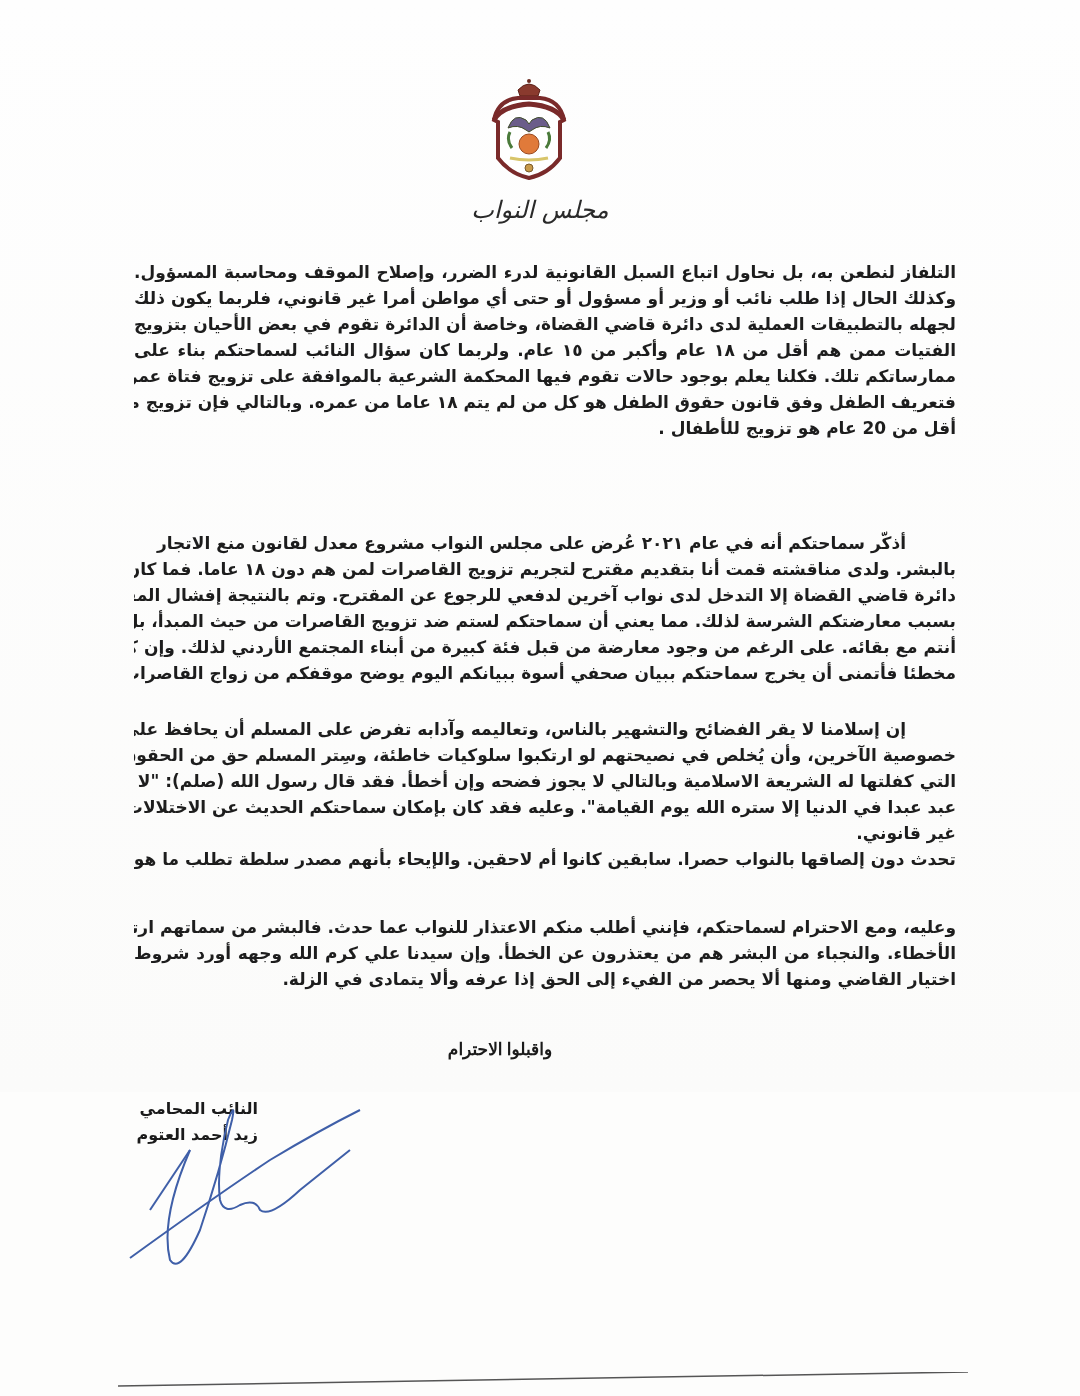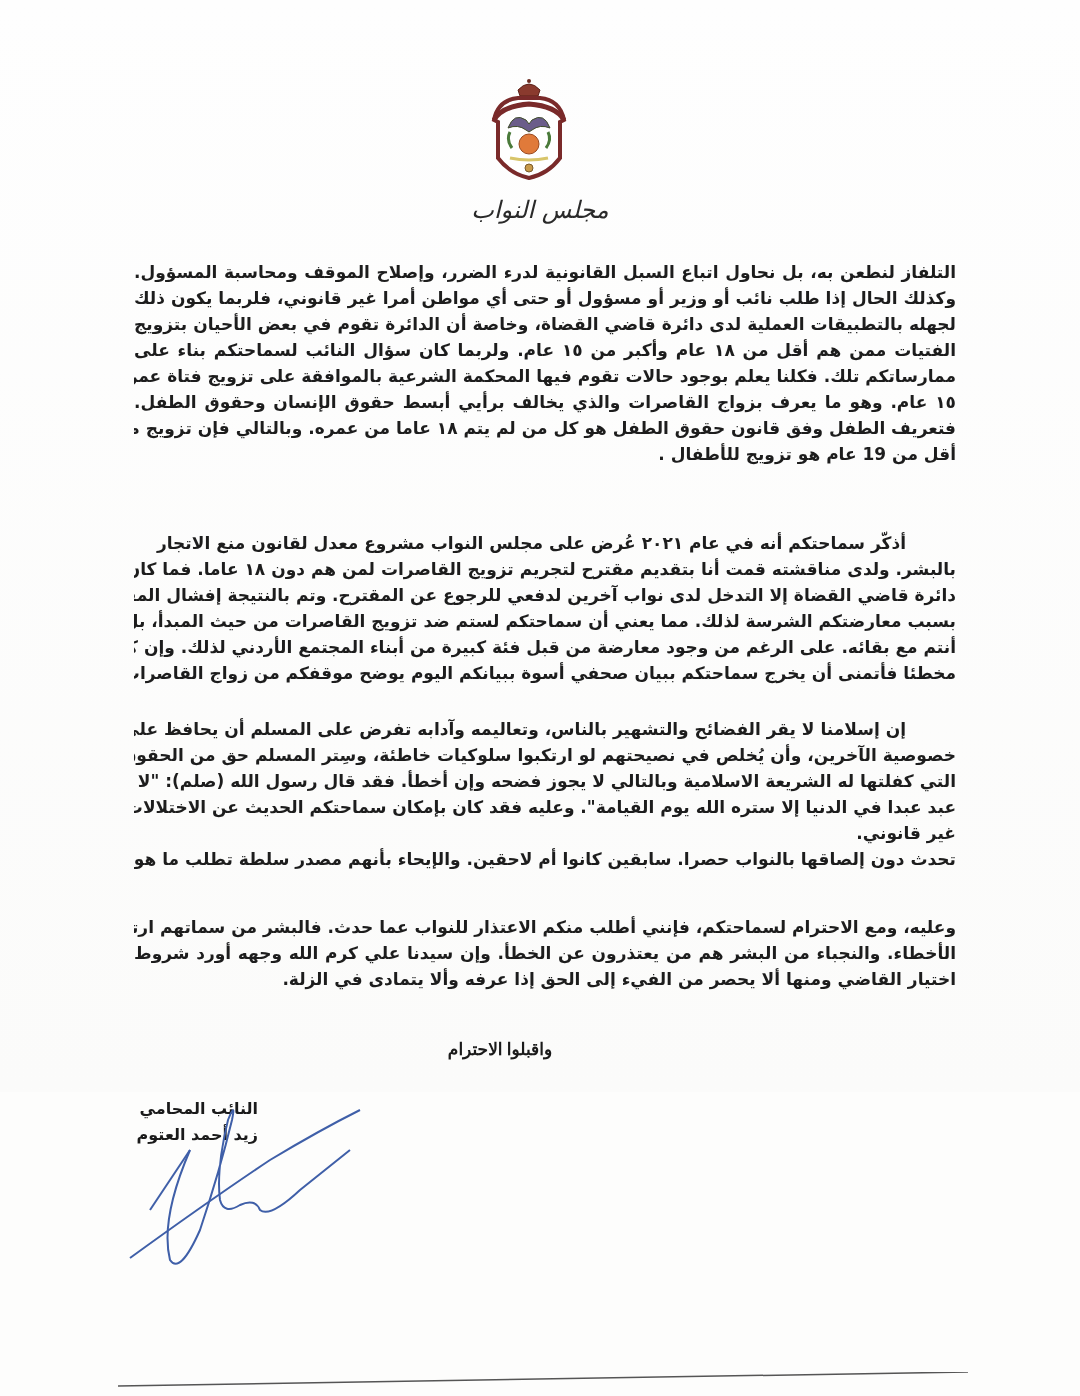--- a/index.html
+++ b/index.html
@@ -86,23 +86,22 @@
   </svg>
 
   <div class="header-title">مجلس النواب</div>
 
   <div class="body-text" style="top:259px;">
     <span class="line">التلفاز لنطعن به، بل نحاول اتباع السبل القانونية لدرء الضرر، وإصلاح الموقف ومحاسبة المسؤول.</span>
     <span class="line">وكذلك الحال إذا طلب نائب أو وزير أو مسؤول أو حتى أي مواطن أمرا غير قانوني، فلربما يكون ذلك</span>
     <span class="line">لجهله بالتطبيقات العملية لدى دائرة قاضي القضاة، وخاصة أن الدائرة تقوم في بعض الأحيان بتزويج</span>
     <span class="line">الفتيات ممن هم أقل من ١٨ عام وأكبر من ١٥ عام. ولربما كان سؤال النائب لسماحتكم بناء على</span>
     <span class="line">ممارساتكم تلك. فكلنا يعلم بوجود حالات تقوم فيها المحكمة الشرعية بالموافقة على تزويج فتاة عمرها</span>
-    <span class="line">١٥ عام. وهو ما يعرف بزواج القاصرات والذي يخالف برأيي أبسط حقوق الإنسان وحقوق الطفل.</span>
     <span class="line">فتعريف الطفل وفق قانون حقوق الطفل هو كل من لم يتم ١٨ عاما من عمره. وبالتالي فإن تزويج من هم</span>
-    <span class="line last">أقل من 19 عام هو تزويج للأطفال .</span>
+    <span class="line last">أقل من 20 عام هو تزويج للأطفال .</span>
   </div>
 
   <div class="body-text" style="top:514px;margin-top:16px;">
     <span class="line last indent">أذكّر سماحتكم أنه في عام ٢٠٢١ عُرض على مجلس النواب مشروع معدل لقانون منع الاتجار</span>
     <span class="line">بالبشر. ولدى مناقشته قمت أنا بتقديم مقترح لتجريم تزويج القاصرات لمن هم دون ١٨ عاما. فما كان من</span>
     <span class="line">دائرة قاضي القضاة إلا التدخل لدى نواب آخرين لدفعي للرجوع عن المقترح. وتم بالنتيجة إفشال المقترح</span>
     <span class="line">بسبب معارضتكم الشرسة لذلك. مما يعني أن سماحتكم لستم ضد تزويج القاصرات من حيث المبدأ، بل</span>
     <span class="line">أنتم مع بقائه. على الرغم من وجود معارضة من قبل فئة كبيرة من أبناء المجتمع الأردني لذلك. وإن كنت</span>
     <span class="line last">مخطئا فأتمنى أن يخرج سماحتكم ببيان صحفي أسوة ببيانكم اليوم يوضح موقفكم من زواج القاصرات .</span>
   </div>

